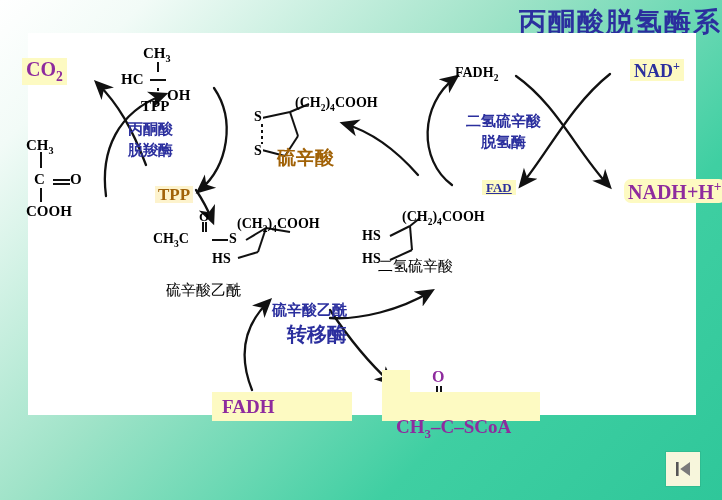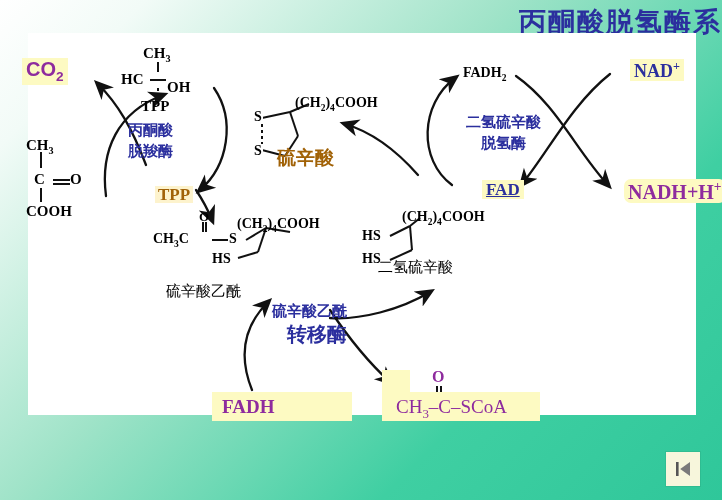--- a/index.html
+++ b/index.html
@@ -25,21 +25,21 @@
   }
 
   
   .lbl{position:absolute;white-space:nowrap;line-height:1;}
   .hl{background:#fdfac2;padding:1px 4px;}
   .hl2{background:#fdf3cd;padding:0px 3px;}
   .blue{color:#2b2f9e;font-weight:bold;}
   .mag{color:#8e2b9e;font-weight:bold;}
   .dred{color:#a16207;font-weight:bold;}
   .blk{color:#000000;}
-  .sans{font-family:Liberation Sans, sans-serif;}
+  .sans{font-family:Liberation Serif, serif;}
   .serif{font-family:"Liberation Serif","DejaVu Serif",serif;}
   sub{font-size:.68em;} sup{font-size:.68em;}
 
   
   svg.ov{position:absolute;left:0;top:0;width:722px;height:500px;overflow:visible;}
 
   
   .nav{
     position:absolute;left:666px;top:452px;width:34px;height:34px;
     background:#f7f6dc;display:flex;align-items:center;justify-content:center;
@@ -132,21 +132,21 @@
     <span>CH</span><sub>3</sub>
   </div>
   <div class="lbl blk serif" style="left:34px;top:172px;font-size:15px;font-weight:bold;">C</div>
   <div class="lbl blk serif" style="left:70px;top:172px;font-size:15px;font-weight:bold;">O</div>
   <div class="lbl blk serif" style="left:26px;top:204px;font-size:15px;font-weight:bold;">COOH</div>
 
   <div class="lbl blk serif" style="left:143px;top:46px;font-size:15px;font-weight:bold;">
     <span>CH</span><sub>3</sub>
   </div>
   <div class="lbl blk serif" style="left:121px;top:72px;font-size:15px;font-weight:bold;">HC</div>
-  <div class="lbl blk serif" style="left:167px;top:80px;font-size:15px;font-weight:bold;">OH</div>
+  <div class="lbl blk serif" style="left:167px;top:88px;font-size:15px;font-weight:bold;">OH</div>
   <div class="lbl blk serif" style="left:141px;top:99px;font-size:15px;font-weight:bold;">TPP</div>
 
   <div class="lbl blue sans" style="left:128px;top:122px;font-size:15px;">丙酮酸</div>
   <div class="lbl blue sans" style="left:128px;top:143px;font-size:15px;">脱羧酶</div>
 
   <div class="lbl hl2 dred serif" style="left:155px;top:186px;font-size:17px;">TPP</div>
 
   <div class="lbl blk serif" style="left:295px;top:96px;font-size:14px;font-weight:bold;">
     <span>(CH</span><sub>2</sub><span>)</span><sub>4</sub><span>COOH</span>
   </div>
@@ -165,44 +165,44 @@
   </div>
   <div class="lbl blk sans" style="left:166px;top:283px;font-size:15px;">硫辛酸乙酰</div>
 
   <div class="lbl blk serif" style="left:402px;top:210px;font-size:14px;font-weight:bold;">
     <span>(CH</span><sub>2</sub><span>)</span><sub>4</sub><span>COOH</span>
   </div>
   <div class="lbl blk serif" style="left:362px;top:229px;font-size:14px;font-weight:bold;">HS</div>
   <div class="lbl blk serif" style="left:362px;top:252px;font-size:14px;font-weight:bold;">HS</div>
   <div class="lbl blk sans" style="left:378px;top:259px;font-size:15px;">二氢硫辛酸</div>
 
-  <div class="lbl blk serif" style="left:455px;top:66px;font-size:14px;font-weight:bold;margin-left:8px;">
+  <div class="lbl blk serif" style="left:455px;top:66px;font-size:14px;font-weight:bold;">
     <span>FADH</span><sub>2</sub>
   </div>
-  <div class="lbl hl blue serif" style="left:482px;top:180px;font-size:17px;text-decoration:underline;">FAD</div>
+  <div class="lbl hl blue serif" style="left:482px;top:180px;font-size:13px;text-decoration:underline;">FAD</div>
   <div class="lbl blue sans" style="left:466px;top:114px;font-size:15px;">二氢硫辛酸</div>
   <div class="lbl blue sans" style="left:481px;top:135px;font-size:15px;">脱氢酶</div>
 
   <div class="lbl hl blue serif" style="left:630px;top:59px;font-size:18px;">
     <span>NAD</span><sup>+</sup>
   </div>
   <div class="lbl hl mag serif" style="left:624px;top:179px;font-size:20px;border-radius:7px;">
     <span>NADH+H</span><sup>+</sup>
   </div>
 
   <div class="lbl blue sans" style="left:272px;top:303px;font-size:15px;">硫辛酸乙酰</div>
   <div class="lbl blue sans" style="left:287px;top:324px;font-size:20px;">转移酶</div>
 
   <div style="position:absolute;left:212px;top:392px;width:140px;height:29px;background:#fdfac2;"></div>
   <div style="position:absolute;left:382px;top:370px;width:28px;height:51px;background:#fdfac2;"></div>
   <div style="position:absolute;left:410px;top:392px;width:130px;height:29px;background:#fdfac2;"></div>
 
   <div class="lbl mag serif" style="left:222px;top:397px;font-size:19px;font-weight:bold;">FADH</div>
   <div class="lbl mag serif" style="left:432px;top:369px;font-size:16px;font-weight:bold;">O</div>
-  <div class="lbl mag serif" style="left:396px;top:397px;font-size:19px;font-weight:normal;">
+  <div class="lbl mag serif" style="left:396px;top:417px;font-size:19px;font-weight:bold;">
     <span>CH</span><sub>3</sub><span>–C–SCoA</span>
   </div>
 
   <div class="nav">
     <svg width="20" height="20" viewBox="0 0 20 20">
       <rect x="3" y="3" width="2.6" height="14" fill="#555"></rect>
       <path d="M17,3 L17,17 L7.2,10 Z" fill="#7a7a7a"></path>
     </svg>
   </div>
 

